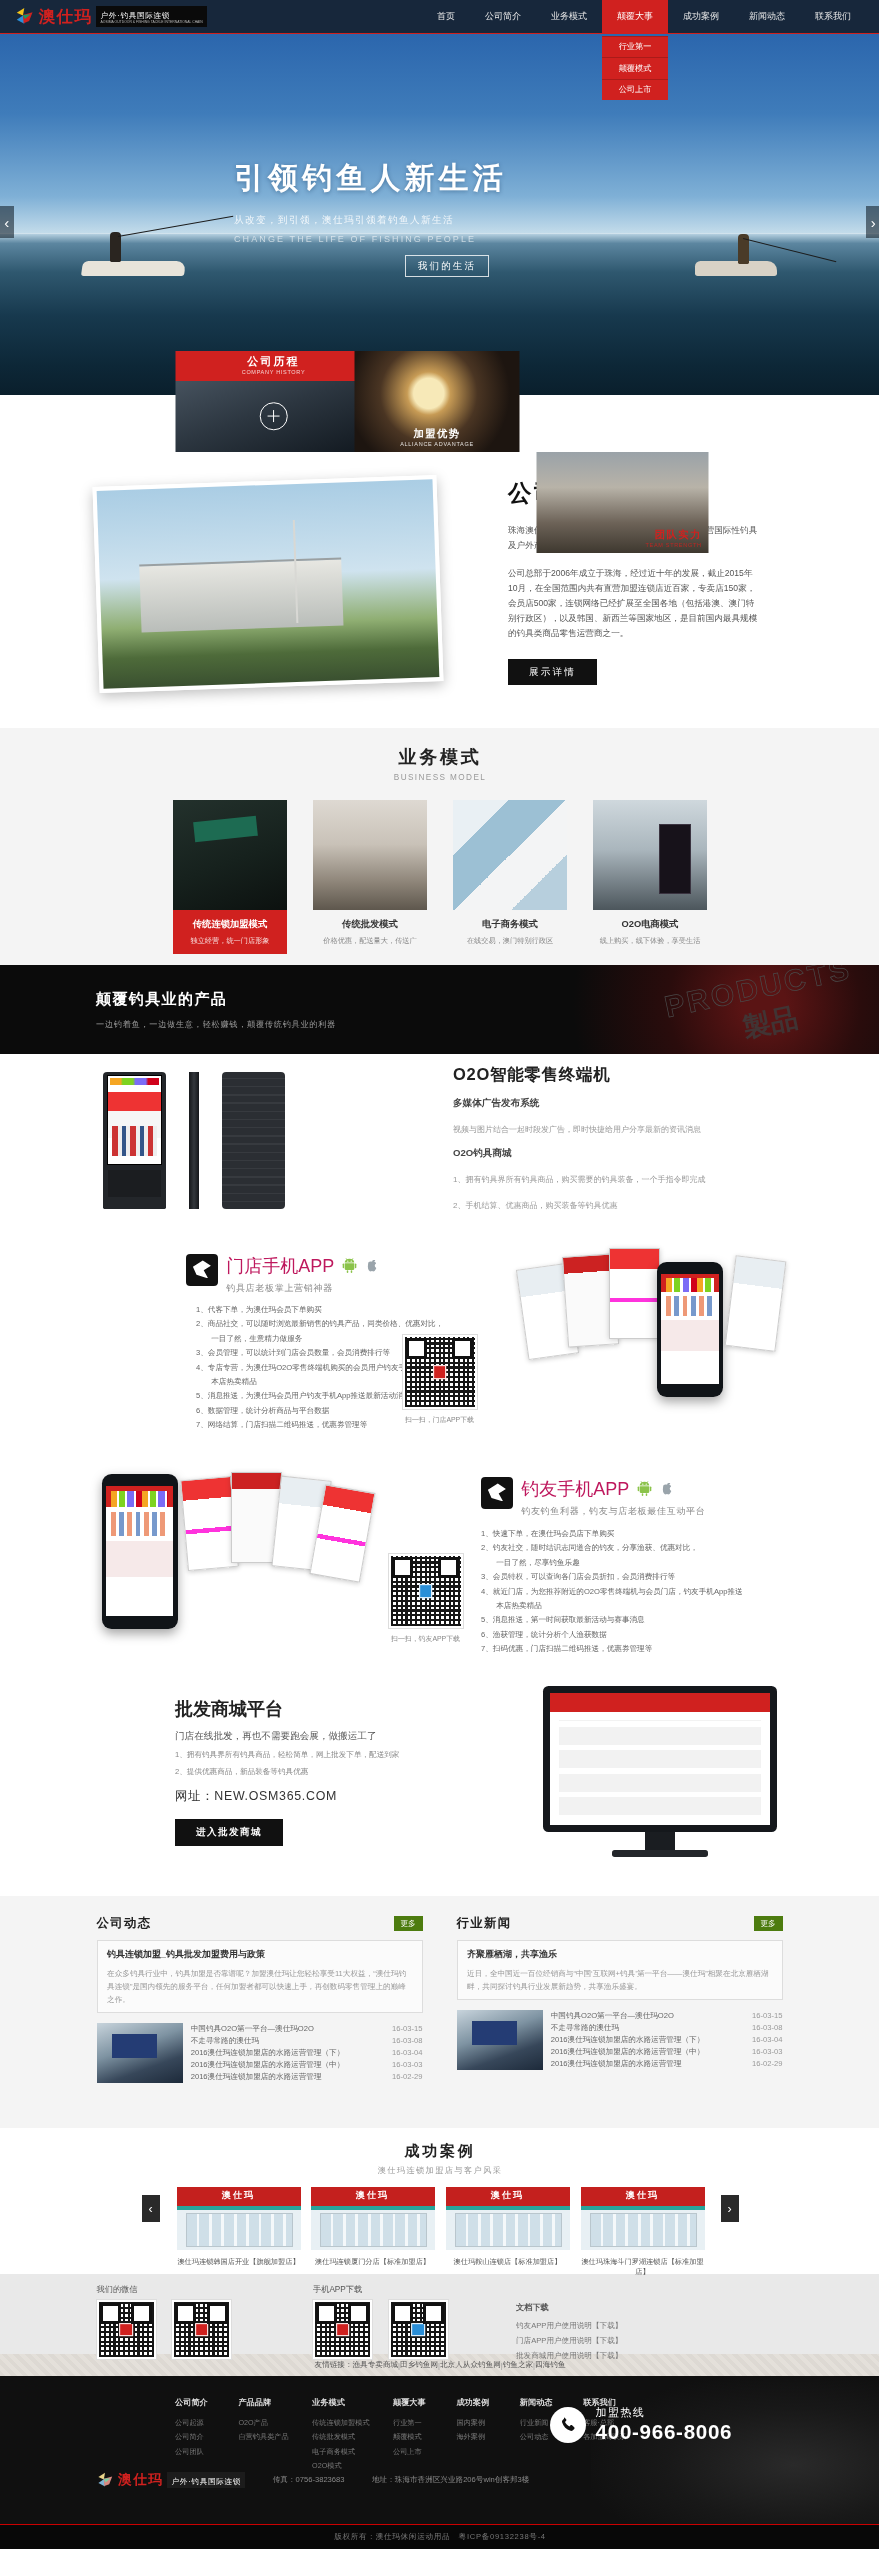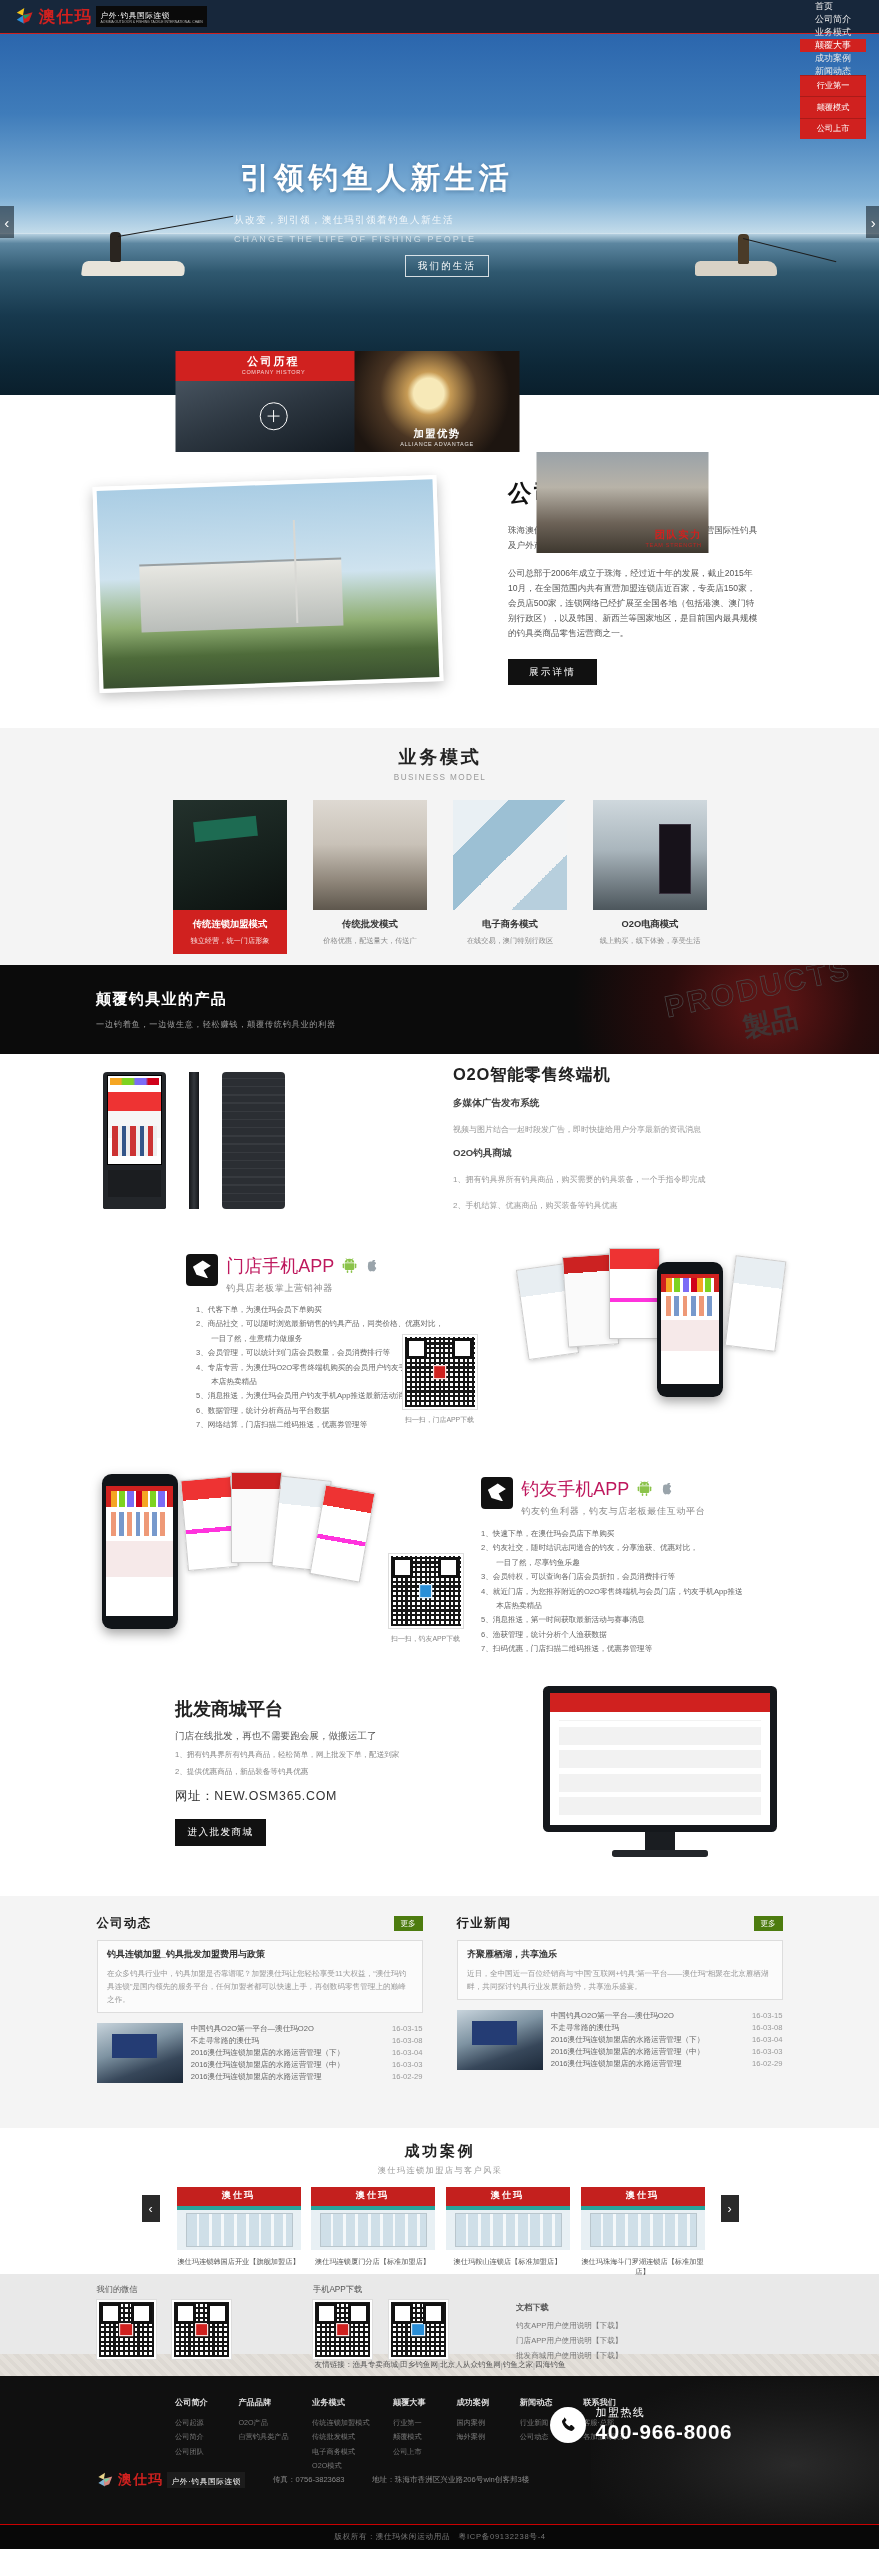--- a/index.html
+++ b/index.html
@@ -7,41 +7,41 @@
   body { font-family:"Liberation Sans","DejaVu Sans",sans-serif; background:#fff; color:#333; }
 
   
   .header { height:34px; background:#17273b; border-bottom:1.4px solid #d0211f; position:relative; z-index:50; }
   .header-in { width:852px; margin:0 auto; height:100%; display:flex; align-items:center; justify-content:space-between; }
   .logo { display:flex; align-items:center; gap:4.1px; }
   .logo-brand { color:#d0211f; font-size:16.5px; font-weight:bold; letter-spacing:1.4px; }
   .logo-tagbox { background:#0a0a0a; color:#fff; padding:2.1px 4.1px; line-height:1.1; }
   .logo-tag { font-size:7.6px; letter-spacing:0.7px; }
   .logo-tag-en { font-size:3.4px; color:#bbb; display:block; }
-  .nav { display:flex; height:34px;flex-direction:column; }
+  .nav { display:flex; height:34px; }
   .nav-item { position:relative; height:34px; display:flex; align-items:center; padding:0 15px; color:#e8e8e8; font-size:9px; cursor:pointer; }
   .nav-item.active { background:#d0211f; color:#fff; }
   .dropdown { position:absolute; top:36px; left:0; width:100%; background:#d0211f; z-index:60; }
   .dropdown-item { color:#fff; font-size:8.2px; text-align:center; padding:4.8px 0; border-top:0.7px solid rgba(0,0,0,.18); cursor:pointer; }
 
   
   .hero { height:361px; position:relative; overflow:visible;
     background:linear-gradient(180deg,#2b66ad 0%,#3f7cba 22%,#7fb0d6 45%,#c2dbea 55%,#5c86a0 58%,#2f586f 66%,#17394e 78%,#0d2737 92%,#0a1f2c 100%); }
   .hero::before { content:""; position:absolute; left:0; right:0; top:55%; height:1.4px; background:rgba(255,255,255,.35); }
   .boat { position:absolute; width:103px; height:15px; background:#e8e4da; border-radius:5.5px 9.6px 2.7px 2.7px; top:63%; }
   .boat.b1 { left:82px; transform:skewX(-8deg); }
   .boat.b2 { right:103px; width:82px; background:#d8d2c6; }
   .fisher { position:absolute; width:11px; height:30px; background:#2a2520; border-radius:4.1px 4.1px 1.4px 1.4px; }
   .fisher.f1 { left:110px; top:calc(63% - 29px); }
   .fisher.f2 { right:131px; top:calc(63% - 27.5px); background:#4a3b28; }
   .rod { position:absolute; height:1.4px; background:#1c1c1c; transform-origin:left center; }
   .rod.r1 { left:118px; top:calc(63% - 25px); width:117px; transform:rotate(-10deg); }
   .rod.r2 { right:41px; top:calc(63% - 23.4px); width:96px; transform:rotate(14deg); }
   .hero-text { position:absolute; left:234px; top:124px; color:#fff; }
-  .hero-title { font-size:30px; font-weight:bold; letter-spacing:4.1px; text-shadow:0 1.4px 4.1px rgba(0,40,80,.4);margin-left:6px; }
+  .hero-title { font-size:30px; font-weight:bold; letter-spacing:4.1px; text-shadow:0 1.4px 4.1px rgba(0,40,80,.4); }
   .hero-sub { margin-top:15px; font-size:9.6px; color:rgba(255,255,255,.85); letter-spacing:1.4px; }
   .hero-sub-en { margin-top:6.9px; font-size:9px; color:rgba(255,255,255,.6); letter-spacing:2.1px; }
   .hero-btn { position:absolute; left:405px; top:221px; width:84px; height:22px; border:0.7px solid rgba(255,255,255,.8); color:#fff; font-size:9.6px; letter-spacing:2.1px; display:flex; align-items:center; justify-content:center; cursor:pointer; background:transparent; }
   .hero-arrow { position:absolute; top:172px; width:13.7px; height:32px; background:rgba(10,20,30,.55); color:#fff; font-size:15px; display:flex; align-items:center; justify-content:center; cursor:pointer; }
   .hero-arrow.left { left:0; } .hero-arrow.right { right:0; }
 
   
   .feature-row { position:absolute; left:50%; transform:translateX(-50%); top:317px; width:687px; height:134px; z-index:10; }
   .fc { position:absolute; }
   .fc1 { left:79px; width:196px; }
@@ -148,21 +148,21 @@
   .phone-screen::before { content:""; position:absolute; top:20%; left:8%; width:84%; height:18%; background:repeating-linear-gradient(90deg,#e97 0 4.8px,#fff 4.8px 8.2px,#79c 8.2px 13px,#fff 13px 16.5px); }
   .grid-screen::after { content:""; position:absolute; top:4%; left:8%; width:84%; height:12%; background:repeating-linear-gradient(90deg,#f5a623 0 6.2px,#fff 6.2px 8.2px,#7ed321 8.2px 14.4px,#fff 14.4px 16.5px,#7b6cf6 16.5px 23px,#fff 23px 25px,#d0021b 25px 31px); }
 
   
   .wholesale { background:#fff; height:220px; position:relative; }
   .ws-text { position:absolute; left:175px; top:20.6px; width:289px; }
   .ws-title { font-size:18px; font-weight:bold; color:#222; }
   .ws-sub { margin-top:9.6px; font-size:9.6px; color:#555; }
   .ws-line { margin-top:6.9px; font-size:7.6px; color:#888; }
   .ws-url { margin-top:11px; font-size:12.4px; color:#333; letter-spacing:0.7px; }
-  .ws-btn { margin-top:13.7px; width:91px; height:27.5px; background:#111; color:#fff; font-size:9.6px; letter-spacing:1.4px; display:flex; align-items:center; justify-content:center; cursor:pointer; }
+  .ws-btn { margin-top:13.7px; width:108px; height:27.5px; background:#111; color:#fff; font-size:9.6px; letter-spacing:1.4px; display:flex; align-items:center; justify-content:center; cursor:pointer;font-weight:bold; }
   .monitor { position:absolute; right:103px; top:10.3px; width:234px; }
   .monitor-frame { width:234px; height:146px; background:#15181c; border-radius:5.5px; padding:6.9px; }
   .monitor-screen { width:100%; height:100%; background:#fff; position:relative; overflow:hidden; }
   .monitor-screen::before { content:""; position:absolute; top:0; left:0; right:0; height:14%; background:#d0211f; }
   .monitor-screen::after { content:""; position:absolute; top:20%; left:4%; width:92%; height:72%;
       background:repeating-linear-gradient(0deg,#f2f2f2 0 18px,#fff 18px 23.4px), repeating-linear-gradient(90deg,rgba(210,60,50,.25) 0 27.5px,rgba(120,150,200,.2) 27.5px 55px,rgba(240,200,120,.25) 55px 82px); }
   .monitor-neck { width:30px; height:18px; background:#1a1d21; margin:0 auto; }
   .monitor-foot { width:96px; height:6.9px; background:#23262a; border-radius:2.7px; margin:0 auto; }
 
   

